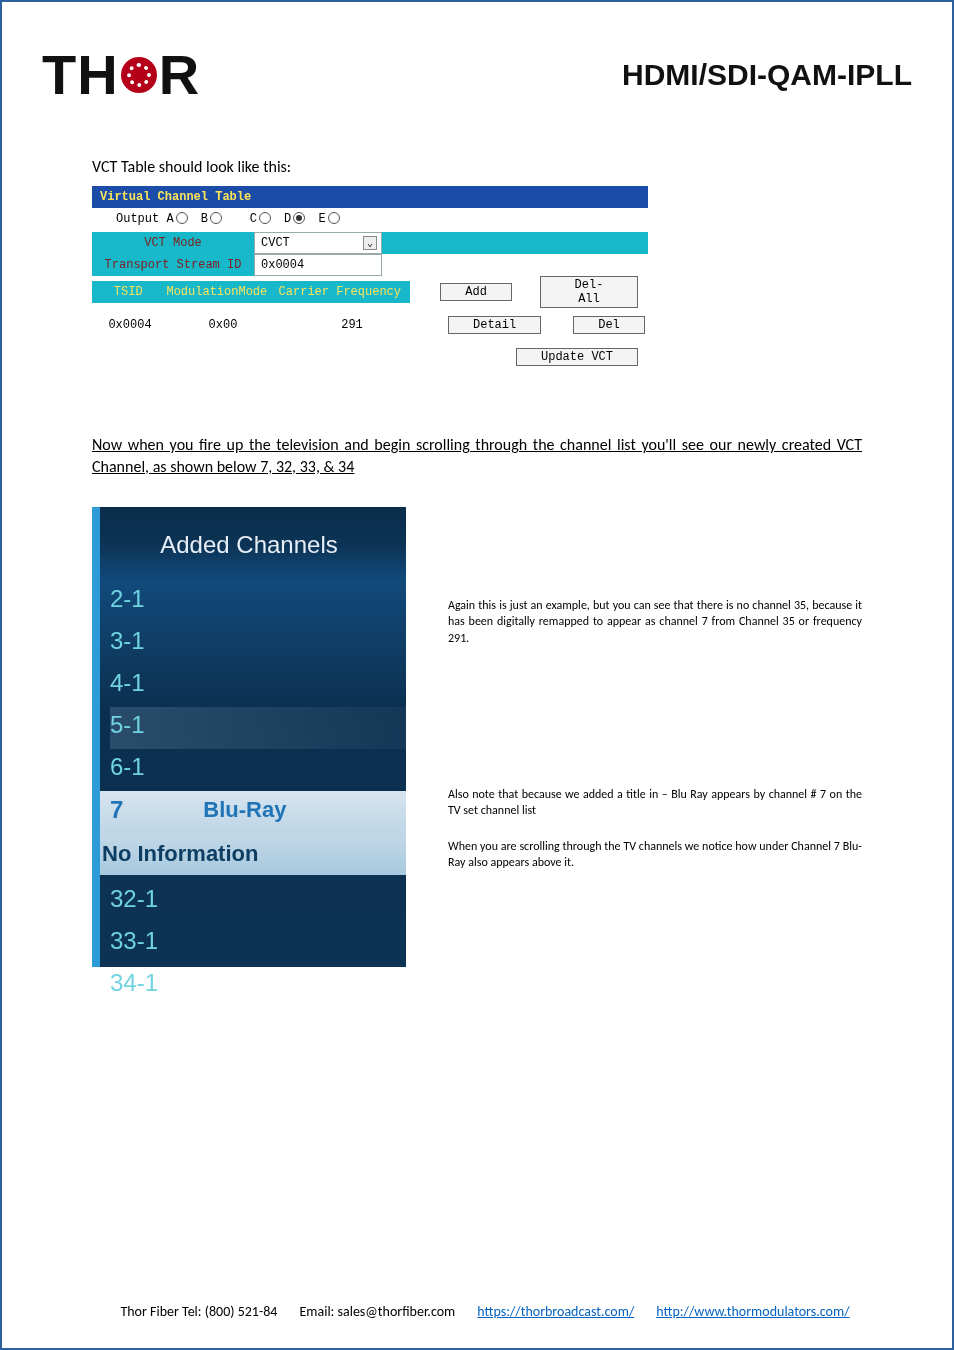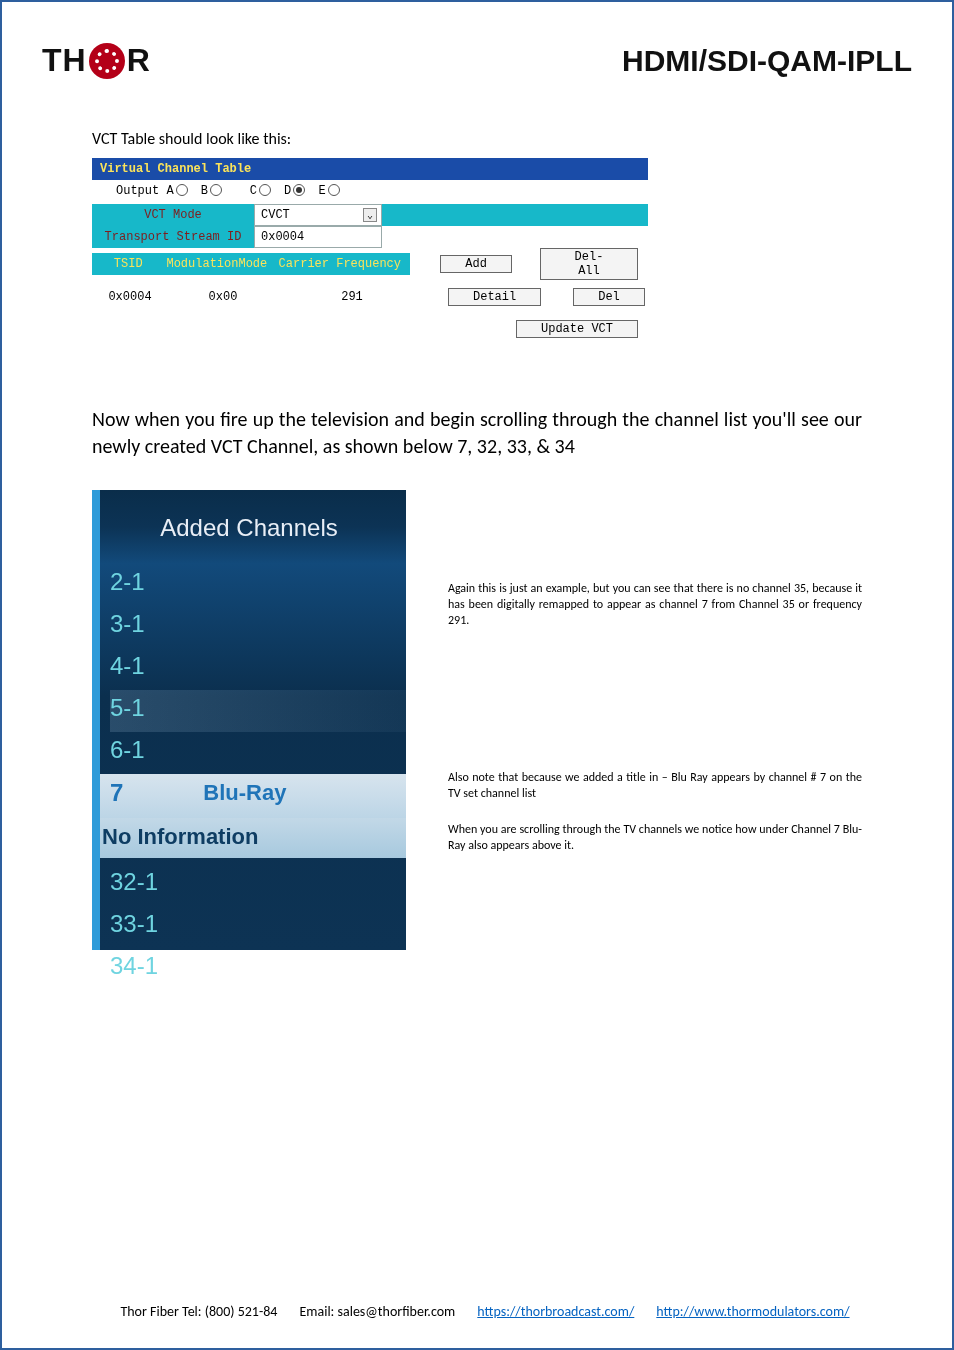--- a/index.html
+++ b/index.html
@@ -1,20 +1,20 @@
 <!DOCTYPE html>
 <html><head>
 <meta charset="utf-8">
 <style>
   * { box-sizing: border-box; margin: 0; padding: 0; }
   html, body { width: 954px; height: 1350px; background: #fff; font-family: Calibri, Arial, sans-serif; color: #000; }
   .page { width: 954px; height: 1350px; padding: 40px 40px 20px 40px; border: 2px solid #2e5f9e; position: relative; }
   .header { display: flex; justify-content: space-between; align-items: center; margin-bottom: 50px; }
   .logo-wrap { display: flex; align-items: center; }
-  .logo-text { font-family: Arial, sans-serif; font-weight: 900; font-size: 32px; letter-spacing: 1px; color: #111; display: flex; align-items: center; }
+  .logo-text { font-family: Arial, sans-serif; font-weight: 900; font-size: 56px; letter-spacing: 1px; color: #111; display: flex; align-items: center; }
   .logo-icon { width: 36px; height: 36px; display: inline-block; background: radial-gradient(circle at 50% 50%, #b40018 55%, #b40018 56%); border-radius: 50%; position: relative; margin: 0 2px; }
   .logo-icon::before { content:""; position:absolute; inset:6px; border:4px dotted #fff; border-radius:50%; }
   .header-title { font-family: "Arial Black", Arial, sans-serif; font-weight: 900; font-size: 30px; color: #111; }
   .body { padding: 0 50px; }
   .lead { font-size: 16px; margin-bottom: 10px; }
   
   .vct-panel { width: 556px; border: none; font-family: "Courier New", monospace; font-size: 12px; color: #000; }
   .vct-title { background: #1a4ca8; color: #fbe35a; font-weight: bold; padding: 4px 8px; }
   .vct-output { padding: 4px 8px 6px 24px; font-family: "Courier New", monospace; }
   .vct-output .rlabel { margin-right: 2px; }
@@ -35,21 +35,21 @@
   .hcell.mm { width:110px; }
   .hcell.cf { width:148px; }
   .btn { font-family:"Courier New",monospace; font-size:12px; background:#f4f4f4; border:1px solid #666; padding:1px 24px; margin-left:14px; cursor:pointer; }
   .vct-data-row { display:flex; align-items:center; padding:8px 0 14px 0; }
   .dcell { text-align:center; font-family:"Courier New",monospace; }
   .dcell.ts { width:76px; }
   .dcell.mm { width:110px; }
   .dcell.cf { width:148px; }
   .update-row { display:flex; justify-content:flex-end; padding-right:10px; padding-bottom:8px; }
   
-  .para { font-size: 20px; margin-top: 60px; margin-bottom: 14px; text-align: justify; line-height: 1.35; }
+  .para { font-size: 16px; margin-top: 60px; margin-bottom: 14px; text-align: justify; line-height: 1.35; text-decoration: underline; }
   
   .tv-wrap { display:flex; gap:42px; align-items:flex-start; margin-top:30px; }
   .tv { width:314px; height:460px; background: linear-gradient(180deg,#0a2d4a 0%, #0c3355 8%, #124a7b 16%, #0b2f4e 45%, #0d3354 100%); font-family: Arial, sans-serif; position:relative; }
   .tv-vbar { position:absolute; left:0; top:0; bottom:0; width:8px; background:#2e9bd9; }
   .tv-title { color:#e8eef6; font-size:24px; font-weight:400; text-align:center; padding:24px 0 22px 0; }
   .ch-list { padding-left:18px; }
   .ch { color:#6fd4e0; font-size:24px; padding:4px 0 10px 0; }
   .ch.sel { background: linear-gradient(90deg, rgba(180,210,235,.18), rgba(180,210,235,.05)); width:100%; }
   .ch.seven-row { display:flex; align-items:center; gap:80px; background: linear-gradient(180deg,#d7e4ee,#bcd5e6); margin-left:-18px; padding-left:18px; height:44px; }
   .ch.seven-row .num { color:#1f74b8; font-weight:bold; font-size:24px; }

